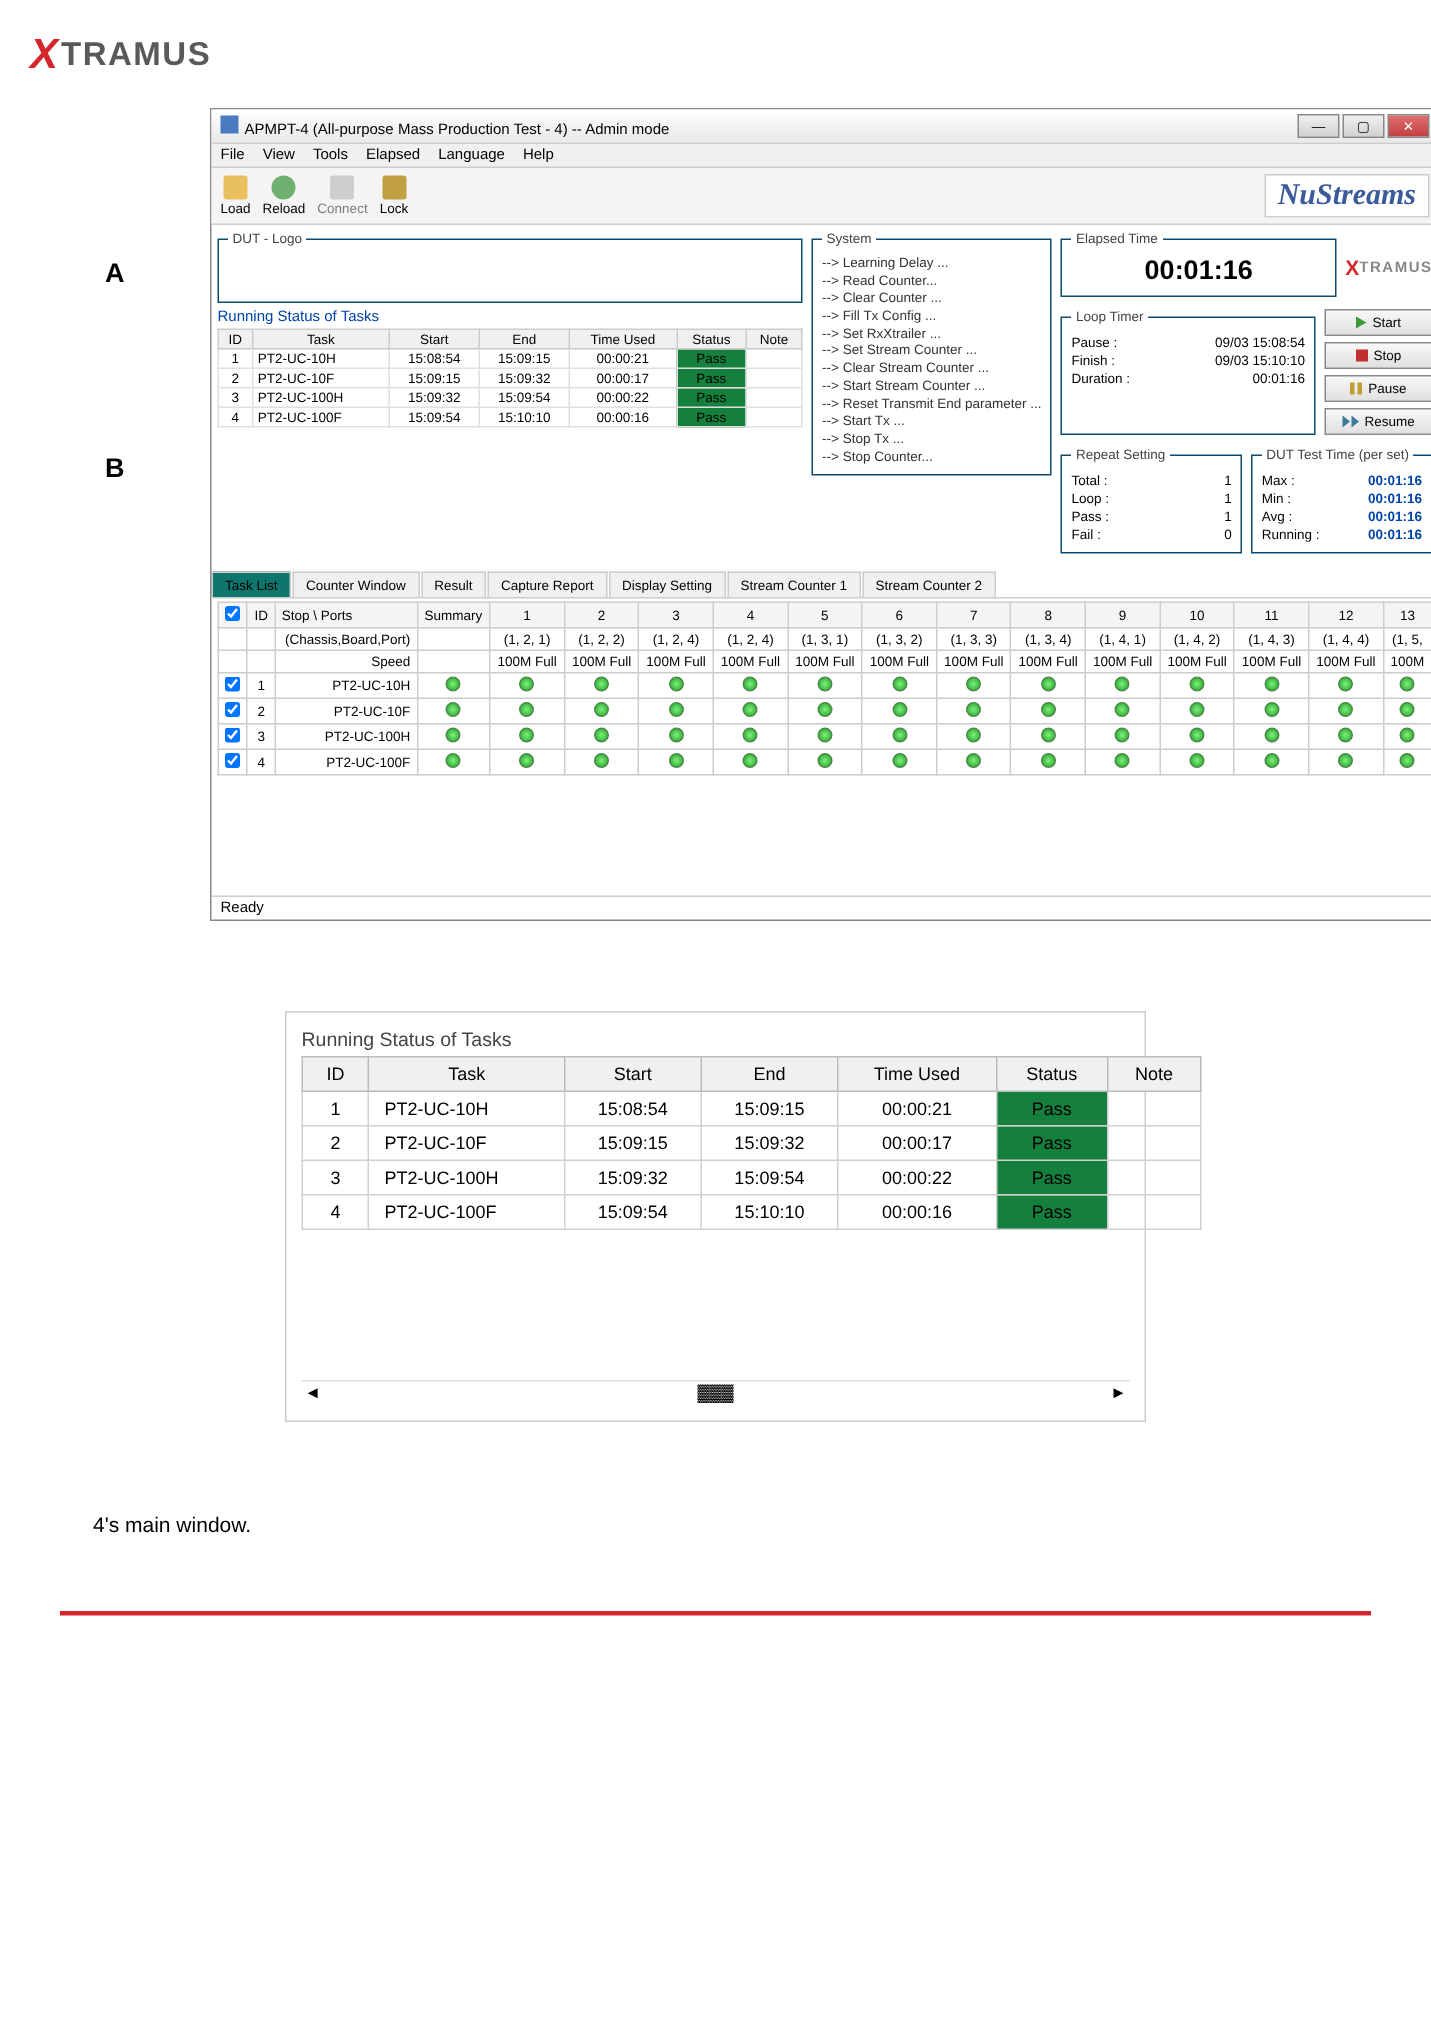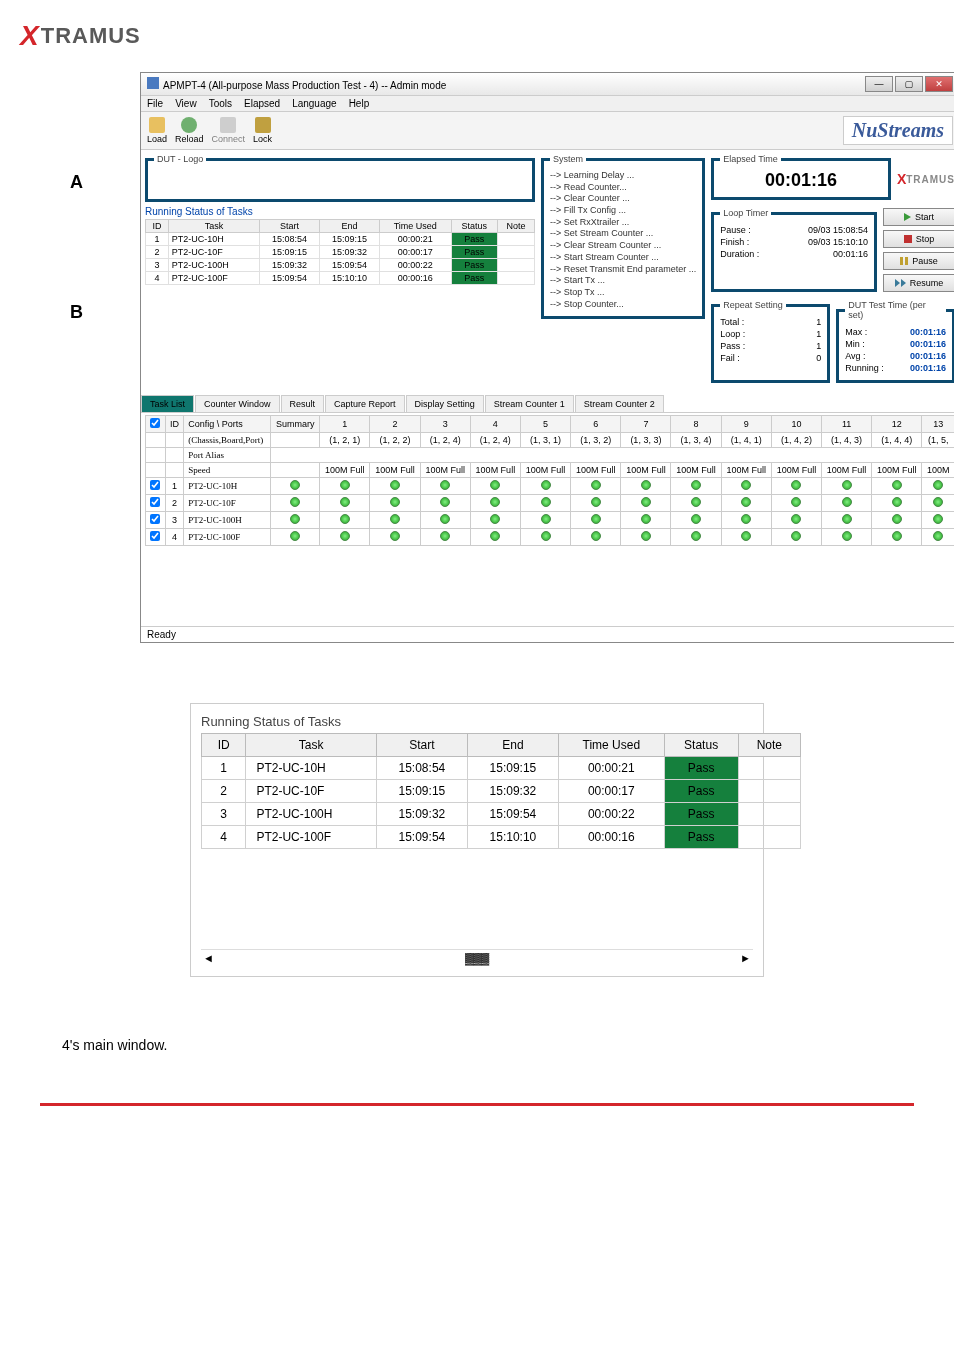--- a/index.html
+++ b/index.html
@@ -23,21 +23,21 @@
     
     .toolbar { background: #f4f4f4; border-bottom: 1px solid #ccc; padding: 4px 6px; display: flex; gap: 8px; align-items: center; font-size: 9px; }
     .tool-btn { display: flex; flex-direction: column; align-items: center; gap: 1px; }
     .tool-icon { width: 16px; height: 16px; }
     .tool-icon.folder { background: #e8c060; border-radius: 2px; }
     .tool-icon.reload { background: #70b070; border-radius: 50%; }
     .tool-icon.connect { background: #aaa; border-radius: 2px; }
     .tool-icon.lock { background: #c0a040; border-radius: 2px; }
     .nustreams { margin-left: auto; font-family: 'Times New Roman', serif; font-style: italic; font-weight: bold; font-size: 20px; color: #3a5a9a; border: 1px solid #ccc; padding: 2px 8px; background: #fff; }
     
-    .fieldset { border: 3px solid #0c4a6e; padding: 6px; margin-bottom: 4px; font-size: 9px; }
+    .fieldset { border: 1px solid #0c4a6e; padding: 6px; margin-bottom: 4px; font-size: 9px; }
     .fieldset legend { font-size: 9px; padding: 0 3px; color: #444; }
     
     .dut-logo { height: 48px; }
     .model-name { text-align: center; color: #0066cc; font-weight: bold; font-size: 14px; padding: 14px 0; }
     
     .running-label { color: #0044aa; font-size: 10px; margin-bottom: 2px; }
     .task-table { width: 100%; border-collapse: collapse; font-size: 9px; }
     .task-table th { background: #f0f0f0; border: 1px solid #ccc; padding: 1px 3px; font-weight: normal; text-align: center; }
     .task-table td { border: 1px solid #e0e0e0; padding: 1px 3px; text-align: center; }
     .task-table td.task-cell { text-align: left; }
@@ -66,21 +66,21 @@
     .timeval { color: #0044aa; font-weight: bold; }
     
     .tabs { display: flex; border-bottom: 1px solid #ccc; margin-top: 4px; font-size: 9px; }
     .tab { padding: 3px 8px; border: 1px solid #ccc; border-bottom: none; background: #f0f0f0; margin-right: 1px; }
     .tab.active { background: #0f766e; }
     
     .counter-table { width: 100%; border-collapse: collapse; font-size: 9px; margin-top: 2px; }
     .counter-table th, .counter-table td { border: 1px solid #ccc; padding: 2px 4px; text-align: center; white-space: nowrap; }
     .counter-table th { background: #f4f4f4; font-weight: normal; }
     .counter-table th.left-head { text-align: left; }
-    .counter-table td.left-cell { text-align: left; font-family: Liberation Serif, serif; }
+    .counter-table td.left-cell { text-align: right; }
     .checkbox { width: 10px; height: 10px; }
     .led-green { width: 10px; height: 10px; border-radius: 50%; background: radial-gradient(#80f080, #20a020); display: inline-block; border: 1px solid #4a8a4a; }
     
     .statusbar { border-top: 1px solid #ccc; padding: 2px 6px; font-size: 10px; }
     
     .label-a, .label-b { position: absolute; font-size: 18px; font-weight: bold; }
     .label-a { left: -20px; top: 100px; }
     .label-b { left: -20px; top: 230px; }
     
     .standalone-table-section { margin: 60px 170px; }
@@ -345,21 +345,21 @@
         <div class="tab">Stream Counter 1</div>
         <div class="tab">Stream Counter 2</div>
       </div>
 
       <div style="overflow-x:auto; padding:0 4px;">
         <table class="counter-table">
           <tbody>
               <tr>
             <th><input type="checkbox" checked="" class="checkbox" style=""></th>
             <th>ID</th>
-            <th class="left-head">Config \ Ports</th>
+            <th class="left-head">Stop \ Ports</th>
             <th>Summary</th>
             <th>1</th>
             <th>2</th>
             <th>3</th>
             <th>4</th>
             <th>5</th>
             <th>6</th>
             <th>7</th>
             <th>8</th>
             <th>9</th>
@@ -380,26 +380,20 @@
             <td>(1, 3, 1)</td>
             <td>(1, 3, 2)</td>
             <td>(1, 3, 3)</td>
             <td>(1, 3, 4)</td>
             <td>(1, 4, 1)</td>
             <td>(1, 4, 2)</td>
             <td>(1, 4, 3)</td>
             <td>(1, 4, 4)</td>
             <td>(1, 5,</td>
           </tr>
-          <tr>
-                <td></td>
-                <td></td>
-                <td class="left-cell">Port Alias</td>
-                <td colspan="14"></td>
-              </tr>
           <tr>
             <td></td>
                 <td></td>
                 <td class="left-cell">Speed</td>
                 <td></td>
             <td>100M Full</td>
             <td>100M Full</td>
             <td>100M Full</td>
             <td>100M Full</td>
             <td>100M Full</td>

